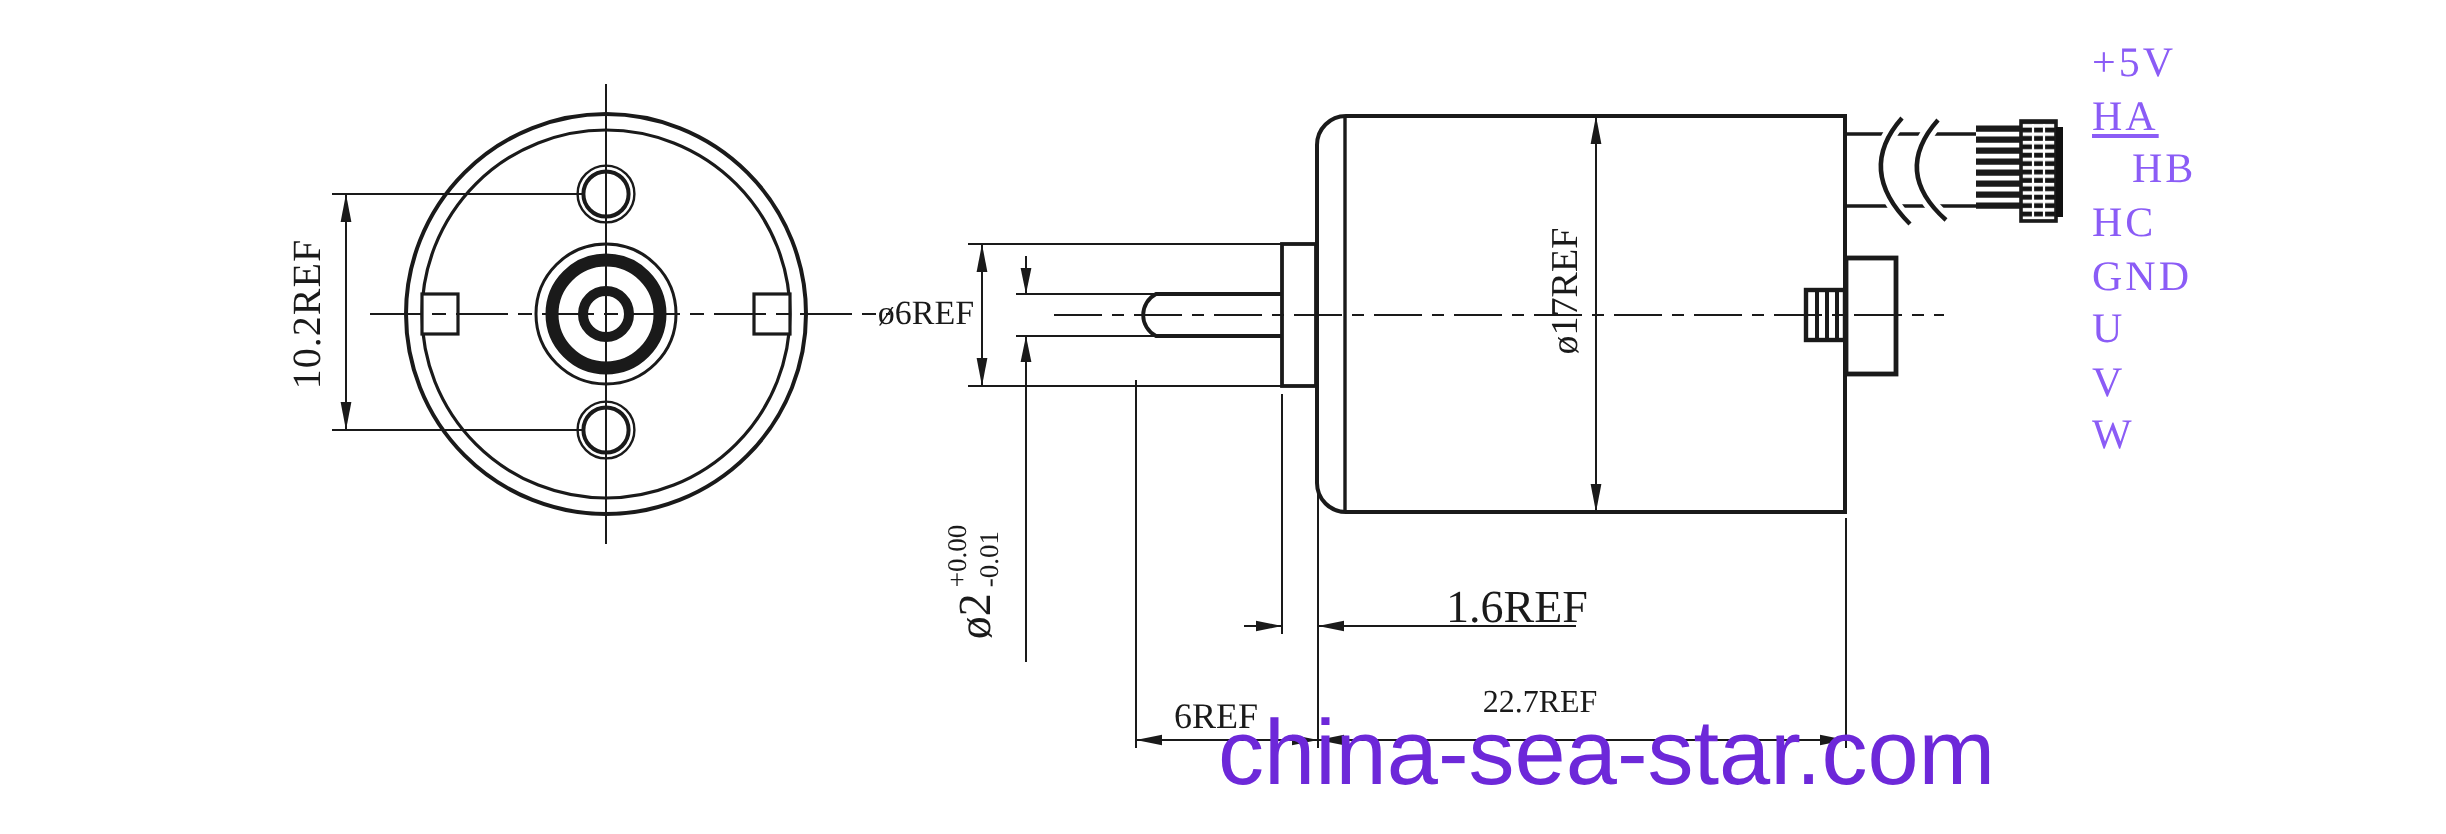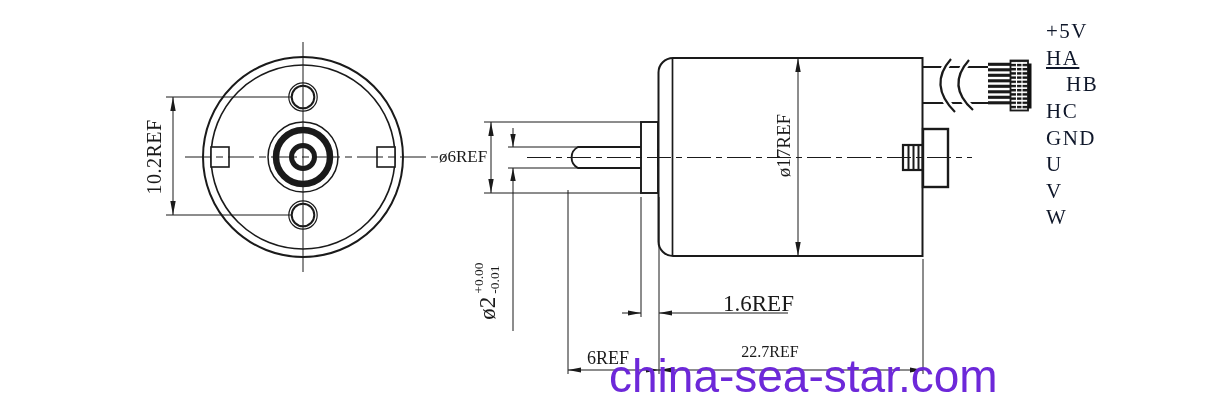--- a/index.html
+++ b/index.html
@@ -27,21 +27,21 @@
   .lbl-shaft-dia .tol{display:inline-flex;flex-direction:column;font-size:13.5px;
                       line-height:1.15;margin-left:3px;text-align:left;}
   .lbl-body-dia{left:739px;top:135px;width:90px;height:21px;font-size:19px;}
   .lbl-boss-len{left:723px;top:292px;width:70px;height:18px;font-size:23px;}
   .lbl-shaft-len{left:578px;top:349px;width:60px;height:18px;font-size:18px;}
   .lbl-body-len{left:725px;top:344px;width:90px;height:18px;font-size:16px;}
   .wire-label{
     position:absolute;
     left:1046px;
     height:24px;
-    color:#0f172a;
+    color:#8b5cf6;
     font-size:21px;
     letter-spacing:1.5px;
     font-family:"Liberation Serif", serif;
     white-space:nowrap;
   }
   .watermark{
     position:absolute;
     left:609px;top:349px;
     font-family:"Liberation Sans", sans-serif;
     font-size:46px;

